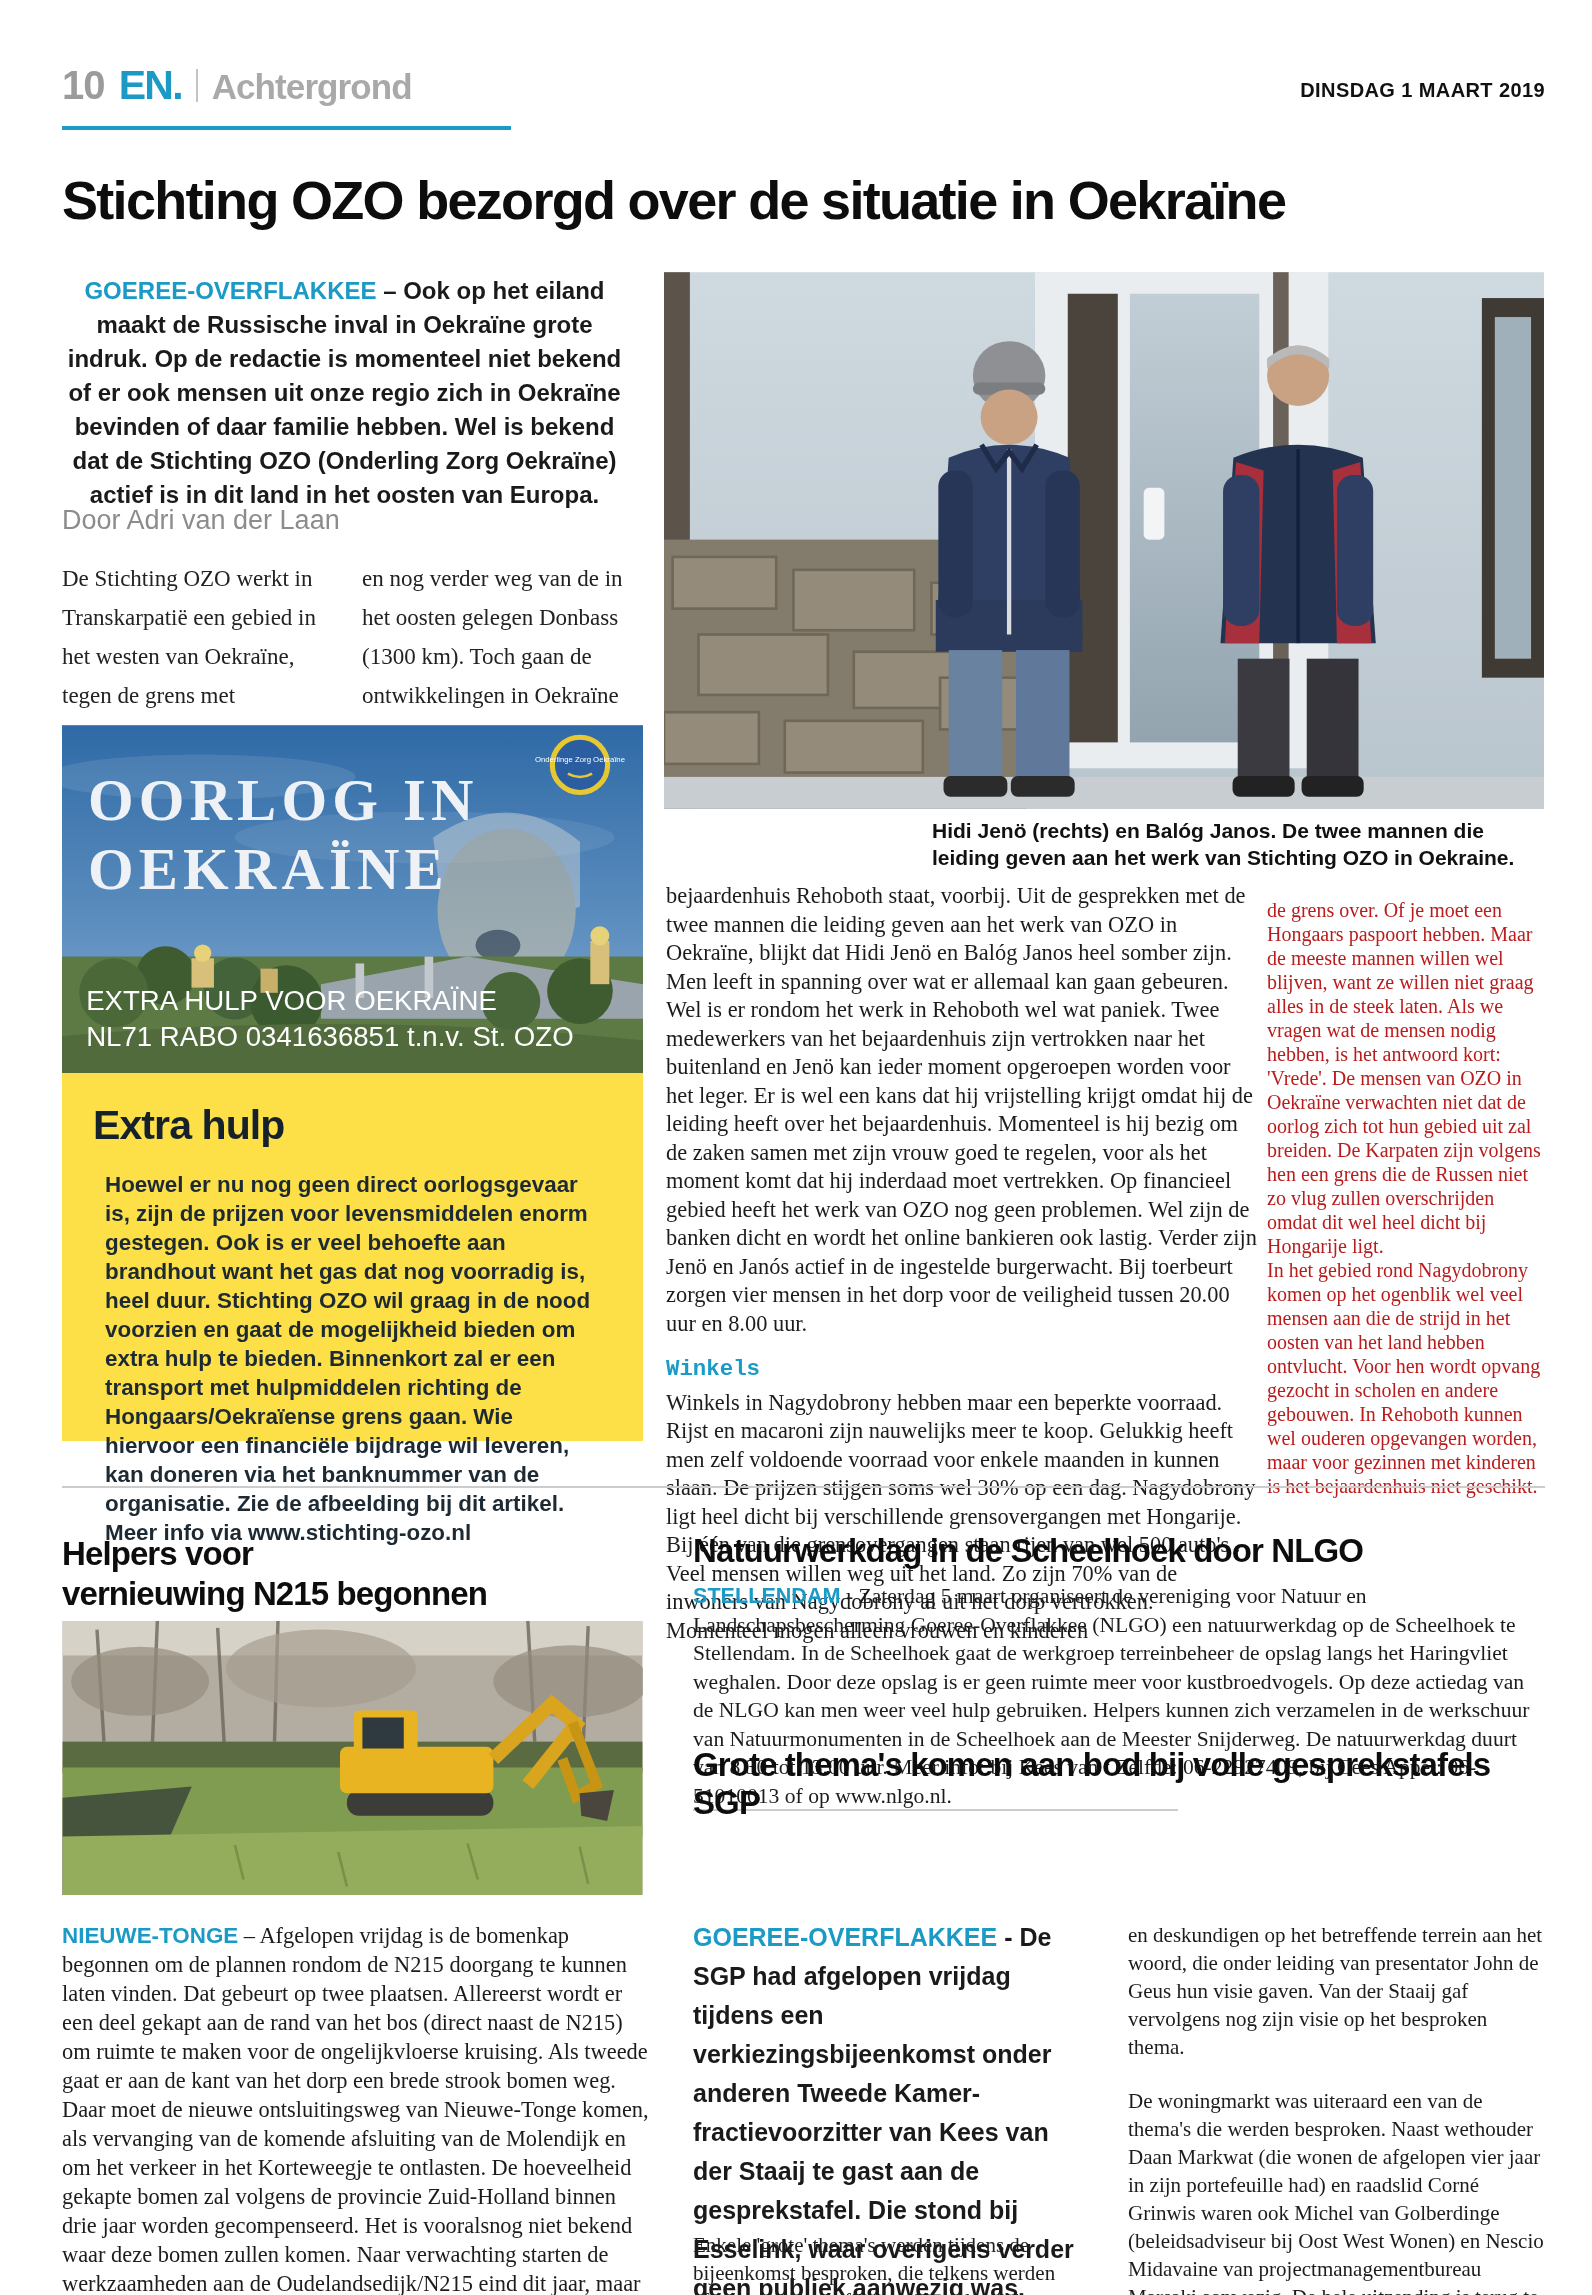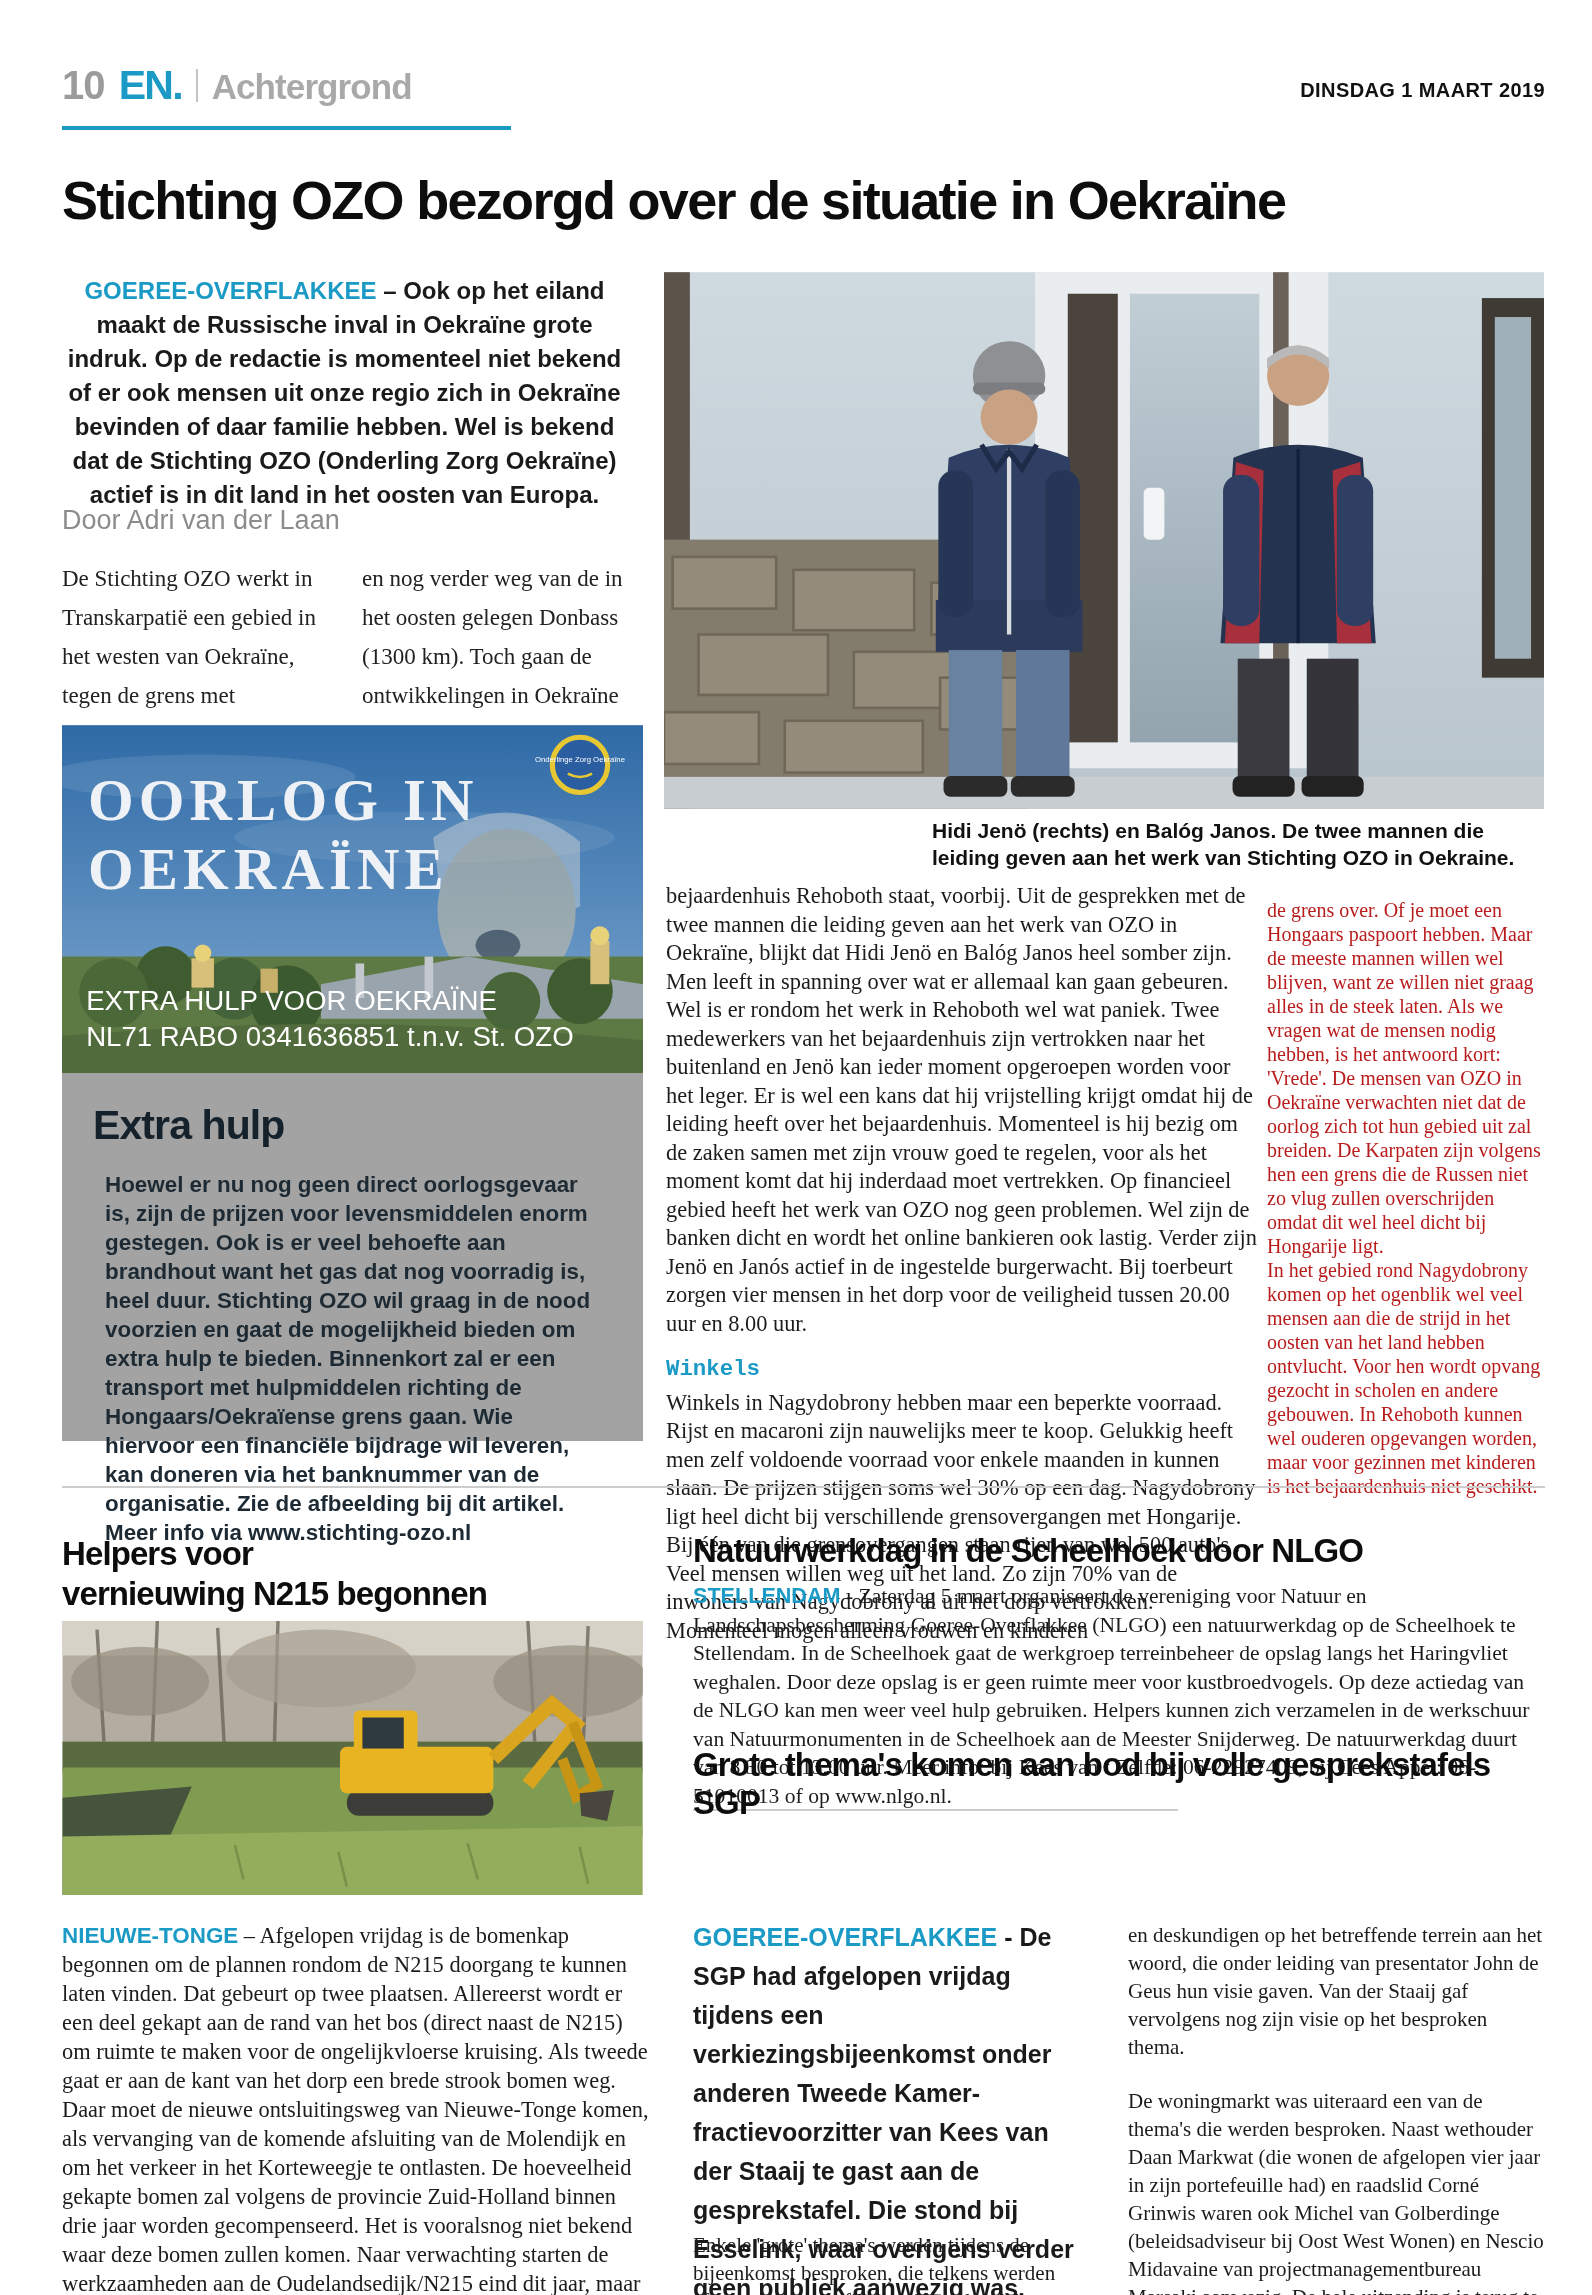--- a/index.html
+++ b/index.html
@@ -19,21 +19,21 @@
   .lead{position:absolute;left:62px;top:274px;width:565px;font-size:24px;line-height:34px;font-weight:bold;color:#1a1a1a;text-align:center;}
   .city{color:#1b9ac6;}
   .byline{position:absolute;left:62px;top:505px;width:518px;font-size:27px;color:#8c8c8c;}
   .intro{position:absolute;left:62px;top:559px;width:570px;display:flex;gap:31px;
          font-family:"Liberation Serif",serif;font-size:23px;line-height:39px;color:#222;}
   .intro > div{width:269px;}
   .photo{position:absolute;left:664px;top:272px;width:880px;height:537px;}
   .caption{position:absolute;left:932px;top:817px;width:613px;text-align:left;
            font-size:21px;line-height:27px;font-weight:bold;color:#111;}
   .poster{position:absolute;left:62px;top:725px;width:581px;height:350px;}
-  .extra-box{position:absolute;left:62px;top:1073px;width:581px;height:368px;background:#a3a3a3;box-sizing:border-box;
+  .extra-box{position:absolute;left:62px;top:1073px;width:581px;height:368px;background:#fde047;box-sizing:border-box;
              padding:22.4px 31px;}
   .extra-box h2{margin:7px 0 21px 0;font-size:41px;letter-spacing:-0.9px;color:#15212b;}
   .extra-box p{margin:12px;font-size:22.4px;line-height:29px;font-weight:bold;color:#1d2a33;}
   .midcol{position:absolute;left:666px;top:882px;width:592px;
           font-family:"Liberation Serif",serif;font-size:22.4px;line-height:28.5px;color:#1c1c1c;}
   .midcol p{margin:0;}
   .subhead{font-family:Liberation Mono, monospace;font-size:22.4px;font-weight:bold;color:#1b9ac6;
            margin:17.3px 0 5.2px 0;}
   .rightcol{position:absolute;left:1267px;top:882px;width:280px;
             font-family:"Liberation Serif",serif;font-size:20px;line-height:24px;color:#b91c1c;margin-top:16px;}

